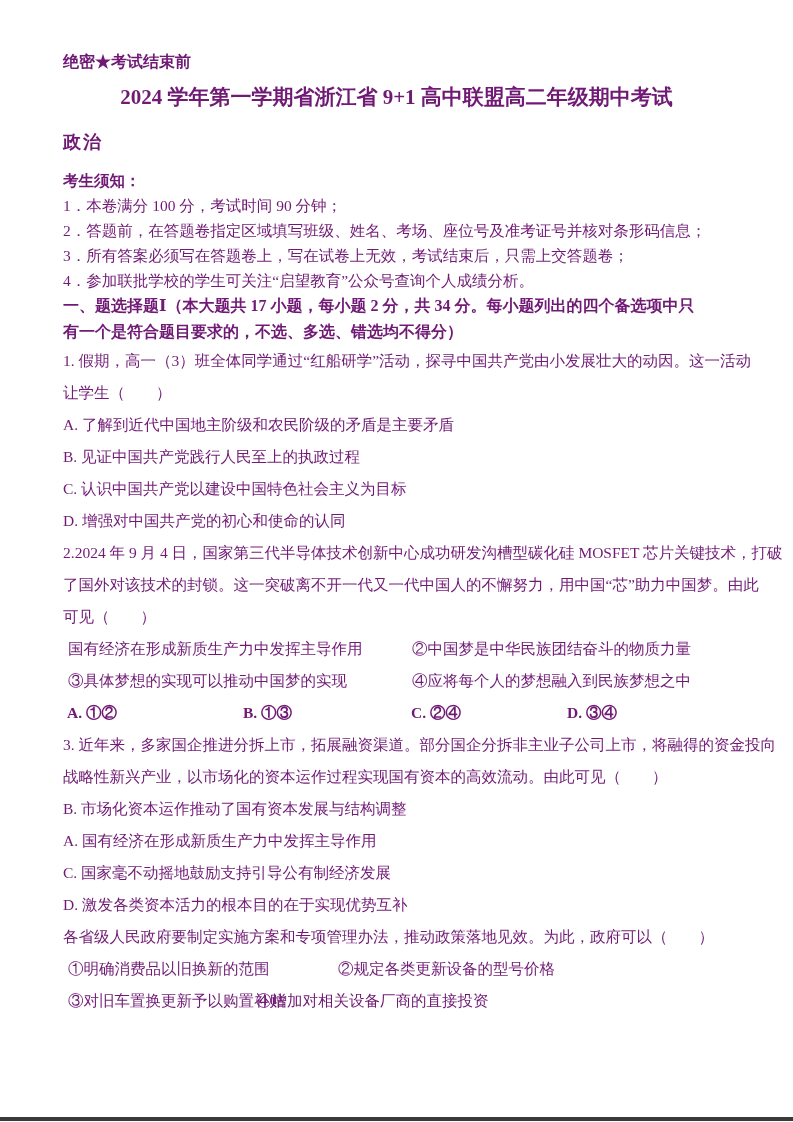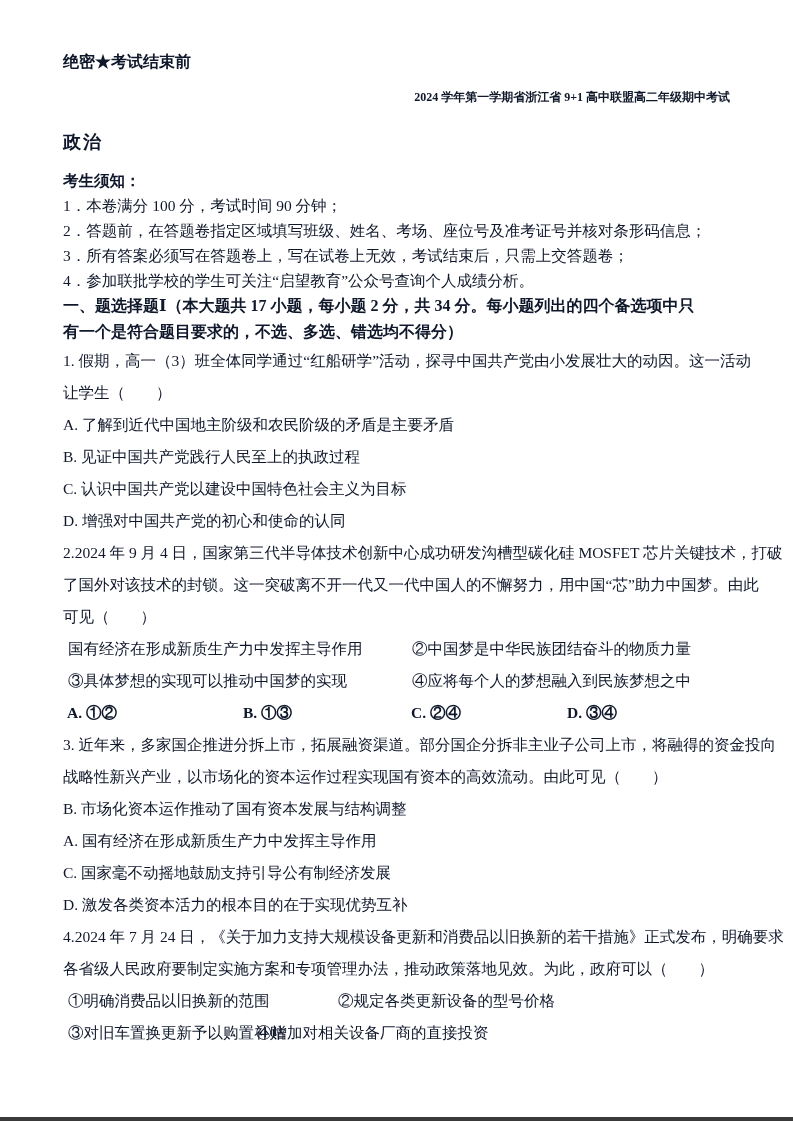--- a/index.html
+++ b/index.html
@@ -1,34 +1,34 @@
 <!DOCTYPE html>
 <html lang="zh"><head>
 <meta charset="utf-8">
 <style>
   html,body { margin:0; padding:0; background:#e8e8e8; }
   .page {
     position:relative;
     width:793px; height:1122px;
     margin:0 auto;
     background:#ffffff;
-    color:#0f172a;
+    color:#701a75;
     font-family:"Liberation Serif","DejaVu Serif",serif;
     overflow:hidden;
     box-sizing:border-box;
     padding:52px 50px 0 63px;
   }
   .line { white-space:nowrap; }
   .classification {
     font-size:16px; font-weight:bold; line-height:20px;
   }
   .title {
     margin:13px 0 0 0; padding-right:13px;
-    text-align:right;
-    font-size:12px; font-weight:bold; line-height:24px;
+    text-align:center;
+    font-size:21px; font-weight:bold; line-height:24px;
     white-space:nowrap;
   }
   .subject {
     margin:21px 0 0 0; padding-right:13px;
     text-align:left;
     font-size:18px; font-weight:bold; line-height:24px;
     letter-spacing:2px;
   }
   .notice {
     margin-top:14px;
@@ -110,21 +110,20 @@
     <div class="question">
       <div class="line">3. 近年来，多家国企推进分拆上市，拓展融资渠道。部分国企分拆非主业子公司上市，将融得的资金投向</div>
       <div class="line">战略性新兴产业，以市场化的资本运作过程实现国有资本的高效流动。由此可见（　　）</div>
       <div class="line">B. 市场化资本运作推动了国有资本发展与结构调整</div>
       <div class="line">A. 国有经济在形成新质生产力中发挥主导作用</div>
       <div class="line">C. 国家毫不动摇地鼓励支持引导公有制经济发展</div>
       <div class="line">D. 激发各类资本活力的根本目的在于实现优势互补</div>
     </div>
 
     <div class="question">
-      <div class="line">4.2024 年 7 月 24 日，《关于加力支持大规模设备更新和消费品以旧换新的若干措施》正式发布，明确要求</div>
       <div class="line">各省级人民政府要制定实施方案和专项管理办法，推动政策落地见效。为此，政府可以（　　）</div>
       <div class="line pair-row">
         <span class="pcol q4a-left">①明确消费品以旧换新的范围</span><span class="pcol">②规定各类更新设备的型号价格</span>
       </div>
       <div class="line pair-row">
         <span class="pcol q4b-left">③对旧车置换更新予以购置补贴</span><span class="pcol">④增加对相关设备厂商的直接投资</span>
       </div>
     </div>
 
   </div>

